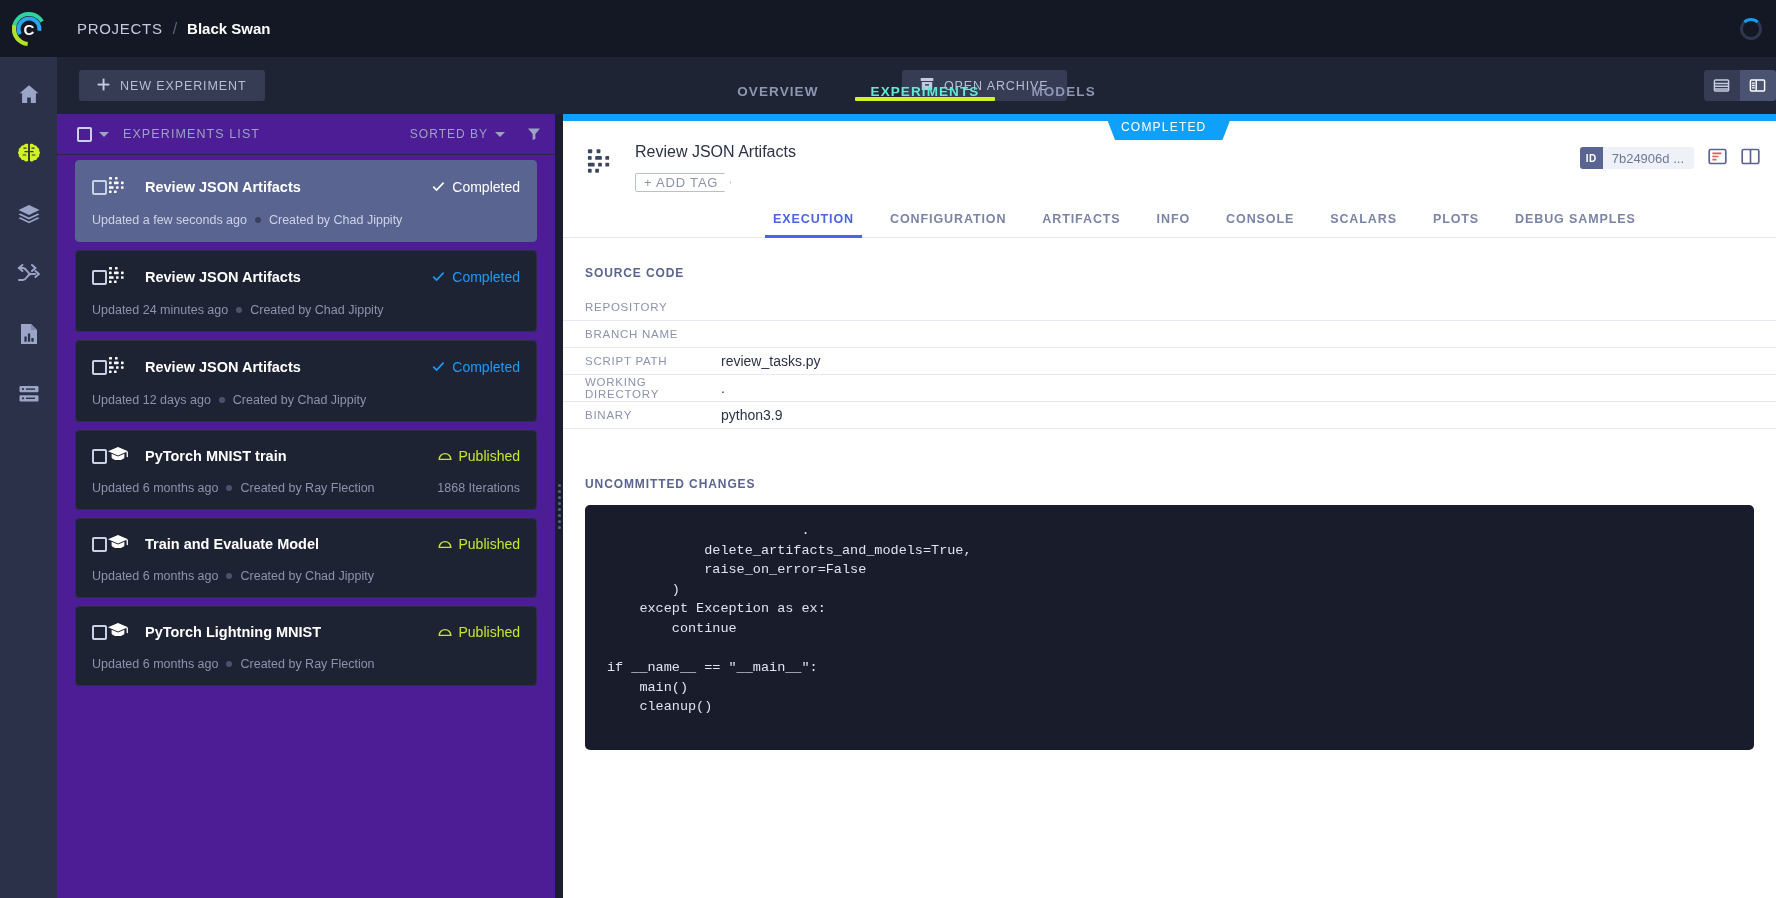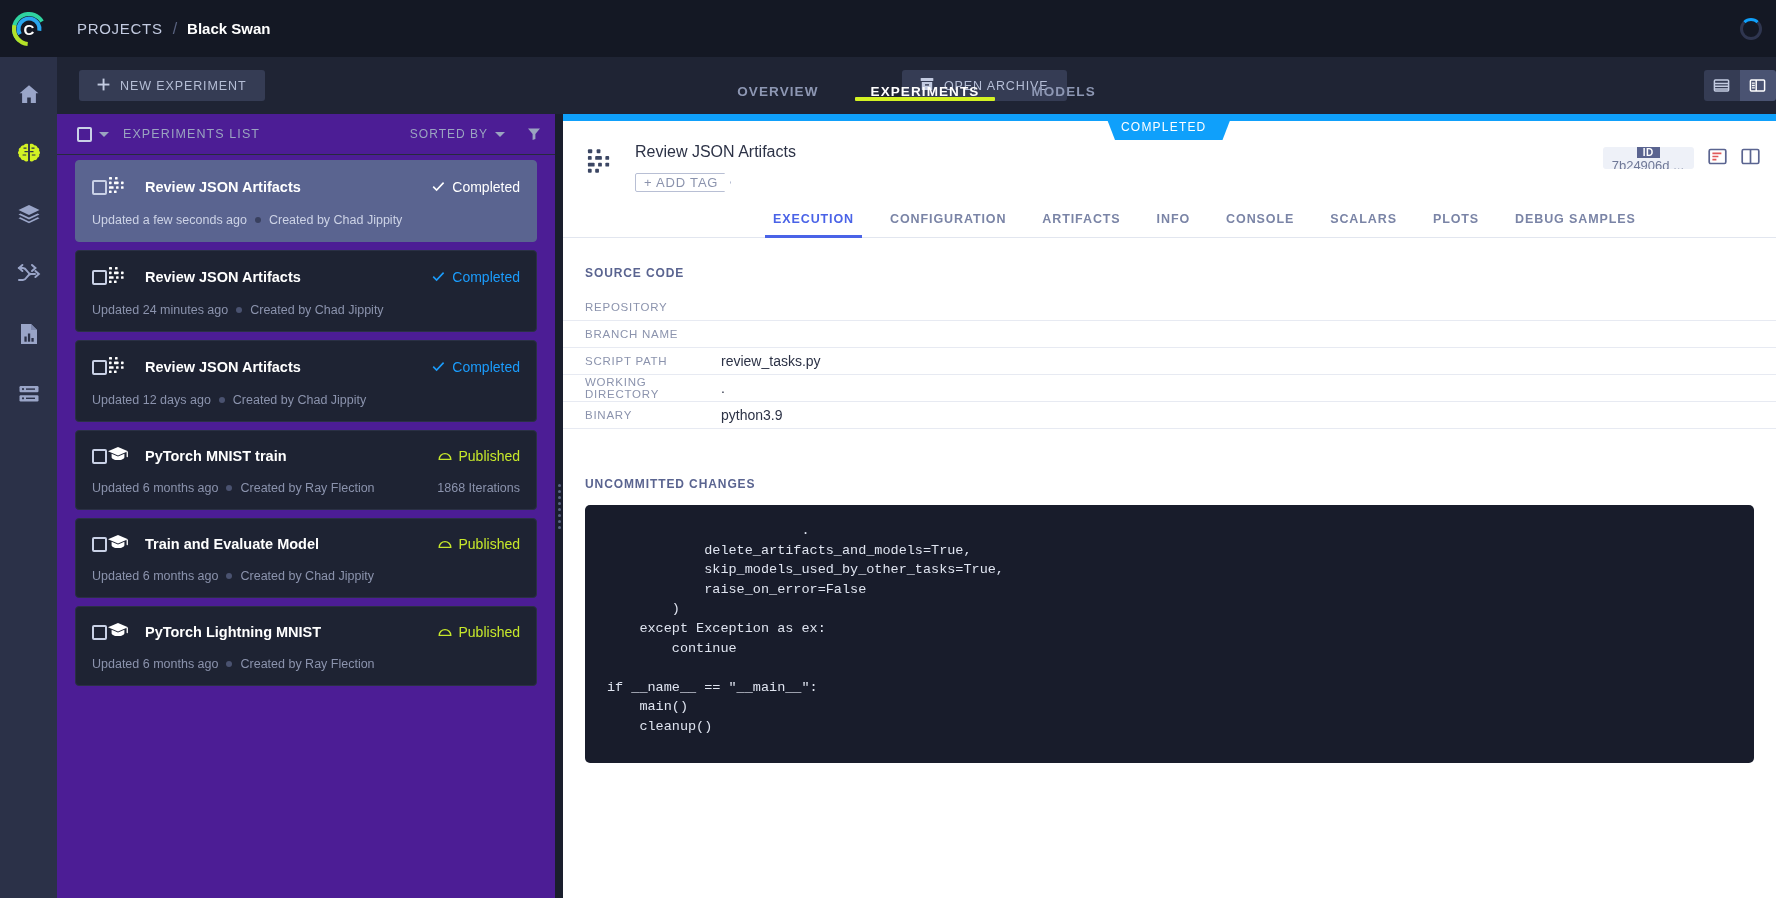--- a/index.html
+++ b/index.html
@@ -99,21 +99,21 @@
     justify-content: center; gap: 0;
     pointer-events: none;
   }
   .toptab {
     pointer-events: auto;
     color: #8d97b3; font-size: 13.5px; letter-spacing: 1.1px;
     text-transform: uppercase; font-weight: bold;
     padding: 0 26px 15px 26px;
     position: relative; cursor: pointer;
   }
-  .toptab.active { color: #ffffff; }
+  .toptab.active { color: #5eead4; }
   .toptab.active::before {
     content: ""; position: absolute; top: 13px; left: 10px; right: 10px;
     height: 4px; background: #d3f223; border-radius: 1px;
   }
 
   
   .content { flex: 1; display: flex; min-height: 0; }
 
   
   .listpanel {
@@ -235,21 +235,20 @@
     cursor: pointer;
   }
   .det-head-right {
     margin-left: auto; display: flex; align-items: center; gap: 14px;
     padding-top: 4px;
   }
   .id-badge {
     display: flex; align-items: center;
     background: #eef1f8; border-radius: 3px; overflow: hidden;
     height: 22px;
-    flex-direction: column;
   }
   .id-badge .idtag {
     background: #5a6490; color: #fff; font-size: 10px; font-weight: bold;
     padding: 0 6px; height: 22px; display: flex; align-items: center;
     letter-spacing: .5px;
   }
   .id-badge .idval {
     color: #6f7897; font-size: 13px; padding: 0 10px 0 9px;
   }
 
@@ -767,21 +766,20 @@
                 <div class="kv-key">BINARY</div>
                 <div class="kv-val">python3.9</div>
               </div>
             </div>
 
             <div class="uncommitted">
               <div class="sec-title">UNCOMMITTED CHANGES</div>
               <div class="code-block">
                 <div class="code-line">                        .</div>
                 <div class="code-line">            delete_artifacts_and_models=True,</div>
-                <div class="code-line">            skip_models_used_by_other_tasks=True,</div>
                 <div class="code-line">            raise_on_error=False</div>
                 <div class="code-line">        )</div>
                 <div class="code-line">    except Exception as ex:</div>
                 <div class="code-line">        continue</div>
                 <div class="code-line blank">&nbsp;</div>
                 <div class="code-line">if __name__ == "__main__":</div>
                 <div class="code-line">    main()</div>
                 <div class="code-line">    cleanup()</div>
               </div>
             </div>

